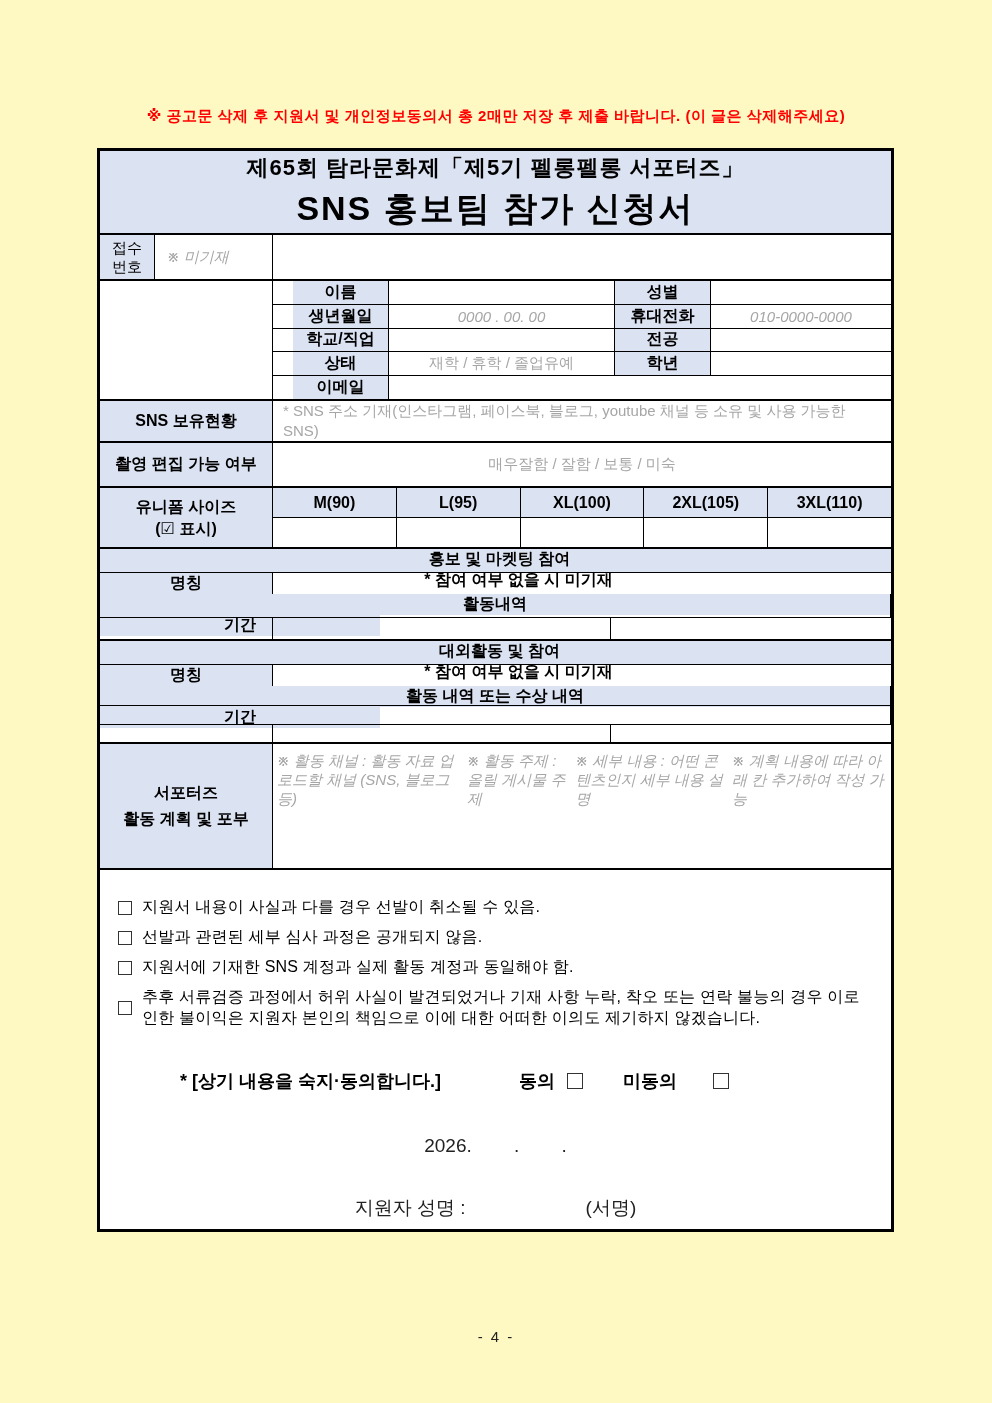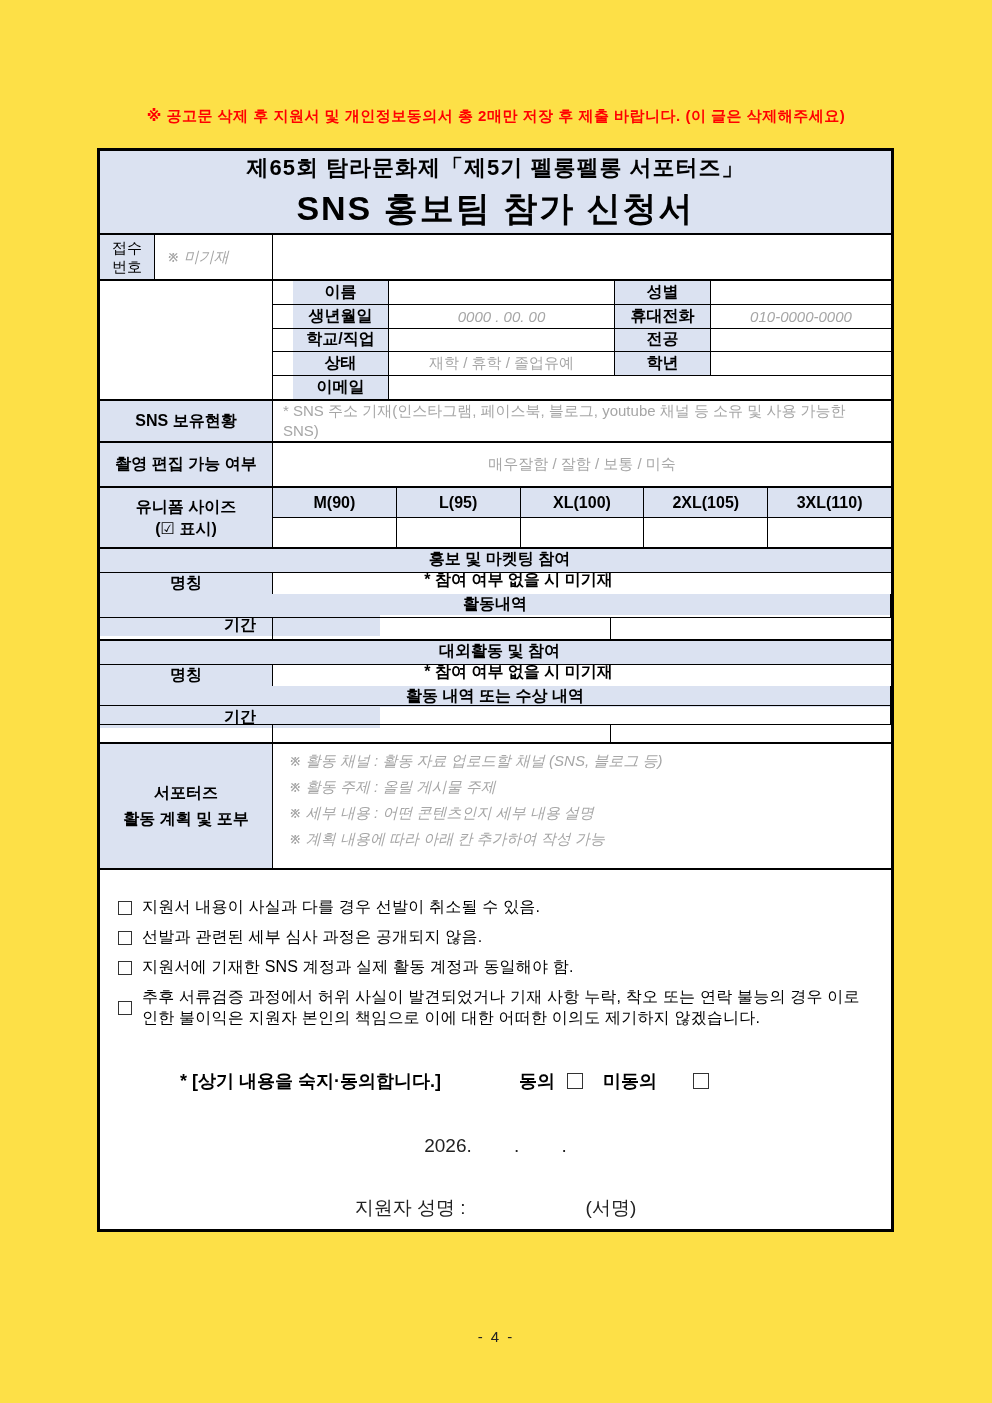--- a/index.html
+++ b/index.html
@@ -1,18 +1,18 @@
 <!DOCTYPE html>
 <html><head>
 <meta charset="utf-8">
 <style>
   * { margin:0; padding:0; box-sizing:border-box; }
   html,body { background:#ffffff; }
   body { font-family:"Liberation Sans","DejaVu Sans",sans-serif; width:992px; height:1403px; position:relative; color:#000; }
-  .page { position:relative; width:992px; height:1403px; background:#fde047; overflow:hidden; }
+  .page { position:relative; width:992px; height:1403px; background:#fef9c3; overflow:hidden; }
 
   .notice { position:absolute; top:107px; left:0; width:100%; text-align:center;
             color:#ff0000; font-weight:bold; font-size:15px; letter-spacing:0.5px; }
 
   .form-table { position:absolute; left:97px; top:148px; width:797px; height:1084px;
                 border:3px solid #000; display:flex; flex-direction:column; background:#fff; }
 
   .row { display:flex; flex-shrink:0; }
   .bb1 { border-bottom:1px solid #000;flex-direction:column; }
   .bb2 { border-bottom:2px solid #000; }
@@ -68,34 +68,34 @@
   .col-h { height:22px; }
   .col-n { width:173px; }
   .col-a { flex:1; }
   .col-p { width:280px; }
   .data-r { height:23px; }
   .data-r3 { height:19px; }
 
   
   .t-plan { height:126px; }
   .plan-l { width:173px; flex-direction:column; line-height:26px; }
-  .plan-v { flex:1; display:flex; flex-direction:column; justify-content:flex-start;
-            padding:8px 16px; gap:7px; text-align:left; }
+  .plan-v { flex:1; display:flex; flex-direction:row; justify-content:flex-start;
+            padding:8px 4px; gap:7px; text-align:left; }
   .plan-v .g { font-size:15px; }
 
   
   .t-bottom { flex:1; flex-direction:column; align-items:stretch; padding:26px 14px 0 14px; display:flex; }
   .term { display:flex; align-items:center; font-size:16px; line-height:21px; margin-bottom:9px; padding-left:4px; }
   .cbx { display:inline-block; width:14px; height:14px; border:1.5px solid #333; margin-right:10px;
          flex-shrink:0; margin-top:2px; background:#fff; }
   .term .tx { flex:1; letter-spacing:0.2px; }
   .agree-line { display:flex; align-items:center; margin-top:32px; padding-left:66px; }
   .agree-line .stmt { font-weight:bold; font-size:18px; }
   .agree-line .opt { font-weight:bold; font-size:18px; margin-left:78px; display:flex; align-items:center; }
-  .agree-line .opt.second { margin-left:20px;gap:24px; }
+  .agree-line .opt.second { margin-left:40px;gap:24px; }
   .agree-line .cbx2 { display:inline-block; width:16px; height:16px; border:1.5px solid #333; margin-left:12px; background:#fff; }
   .date-line { text-align:center; font-size:19px; margin-top:42px; white-space:pre; color:#222; }
   .sign-line { display:flex; justify-content:center; align-items:center; margin-top:38px; font-size:19px; color:#222; }
   .sign-line .gap { width:120px; }
 
   .footer { position:absolute; left:0; top:1328px; width:100%; text-align:center; font-size:15px; color:#222; letter-spacing:2px; }
 </style>
 </head>
 <body>
 

